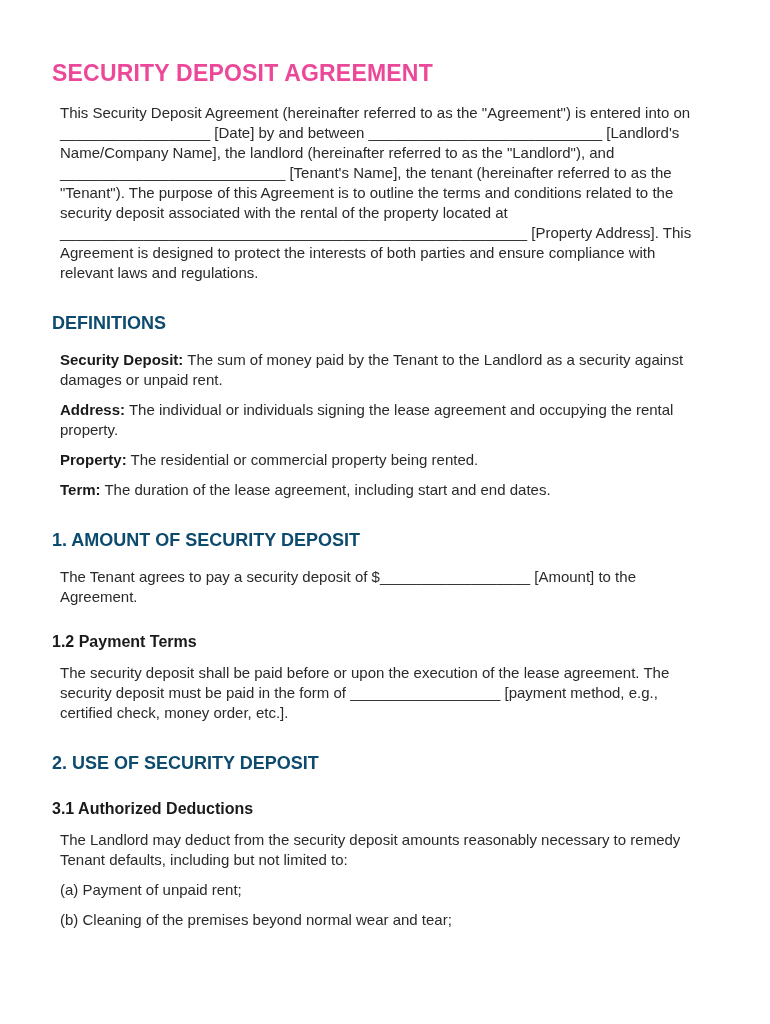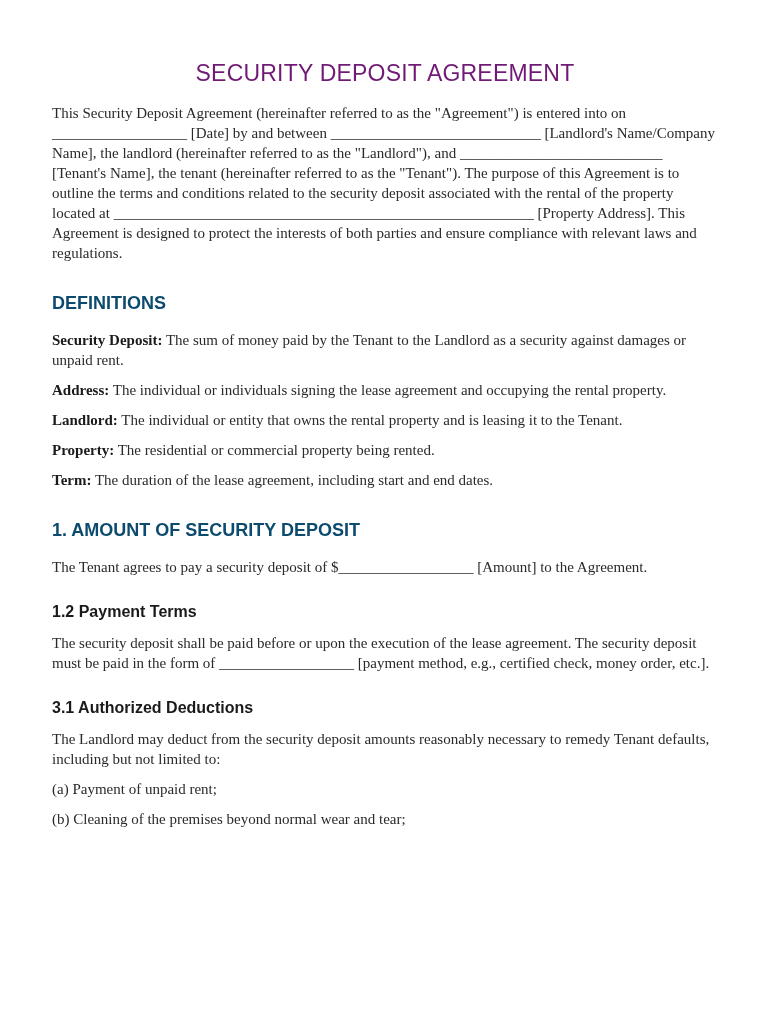--- a/index.html
+++ b/index.html
@@ -13,45 +13,43 @@
     height: 1024px;
     margin: 0 auto;
     background: #ffffff;
     padding: 60px 52px 40px 52px;
     font-family: "Liberation Sans", "DejaVu Sans", sans-serif;
     color: #1f1f1f;
     overflow: hidden;
   }
   h1.doc-title {
     font-size: 23px;
-    font-weight: normal;
-    color: #701a75;
+    font-weight: bold;
+    color: #ec4899;
     margin: 0 0 16px 0;
     letter-spacing: 0.2px;
-    text-align: center;
   }
   h2.section-heading {
     font-size: 18px;
     font-weight: bold;
     color: #0c4a6e;
     margin: 30px 0 16px 0;
   }
   h3.subsection-heading {
     font-size: 16px;
     font-weight: bold;
     color: #1a1a1a;
     margin: 26px 0 12px 0;
   }
   p.body-text {
     font-size: 15px;
     line-height: 20px;
-    margin: 10px 0;
+    margin: 10px 8px;
     color: #2a2a2a;
     word-wrap: break-word;
-    font-family: Liberation Serif, serif;
   }
   p.body-text strong {
     color: #1a1a1a;
   }
   .def-term {
     font-weight: bold;
   }
 </style>
 </head>
 <body>
@@ -61,35 +59,35 @@
   <h1 class="doc-title">SECURITY DEPOSIT AGREEMENT</h1>
 
   <p class="body-text">This Security Deposit Agreement (hereinafter referred to as the "Agreement") is entered into on __________________ [Date] by and between ____________________________ [Landlord's Name/Company Name], the landlord (hereinafter referred to as the "Landlord"), and ___________________________ [Tenant's Name], the tenant (hereinafter referred to as the "Tenant"). The purpose of this Agreement is to outline the terms and conditions related to the security deposit associated with the rental of the property located at ________________________________________________________ [Property Address]. This Agreement is designed to protect the interests of both parties and ensure compliance with relevant laws and regulations.</p>
 
   <h2 class="section-heading">DEFINITIONS</h2>
 
   <p class="body-text"><strong class="def-term">Security Deposit:</strong><span> The sum of money paid by the Tenant to the Landlord as a security against damages or unpaid rent.</span></p>
 
   <p class="body-text"><strong class="def-term">Address:</strong><span> The individual or individuals signing the lease agreement and occupying the rental property.</span></p>
 
-  <p class="body-text"><strong class="def-term">Landlord:</strong><span> The individual or entity that owns the rental property and is leasing it to the Tenant.</span></p>
 
   <p class="body-text"><strong class="def-term">Property:</strong><span> The residential or commercial property being rented.</span></p>
 
   <p class="body-text"><strong class="def-term">Term:</strong><span> The duration of the lease agreement, including start and end dates.</span></p>
 
   <h2 class="section-heading">1. AMOUNT OF SECURITY DEPOSIT</h2>
 
 
   <p class="body-text">The Tenant agrees to pay a security deposit of $__________________ [Amount] to the Agreement.</p>
 
   <h3 class="subsection-heading">1.2 Payment Terms</h3>
 
   <p class="body-text">The security deposit shall be paid before or upon the execution of the lease agreement. The security deposit must be paid in the form of __________________ [payment method, e.g., certified check, money order, etc.].</p>
 
+  <h2 class="section-heading">2. USE OF SECURITY DEPOSIT</h2>
 
   <h3 class="subsection-heading">3.1 Authorized Deductions</h3>
 
   <p class="body-text">The Landlord may deduct from the security deposit amounts reasonably necessary to remedy Tenant defaults, including but not limited to:</p>
 
   <p class="body-text">(a) Payment of unpaid rent;</p>
 
   <p class="body-text">(b) Cleaning of the premises beyond normal wear and tear;</p>
 
 </div>

